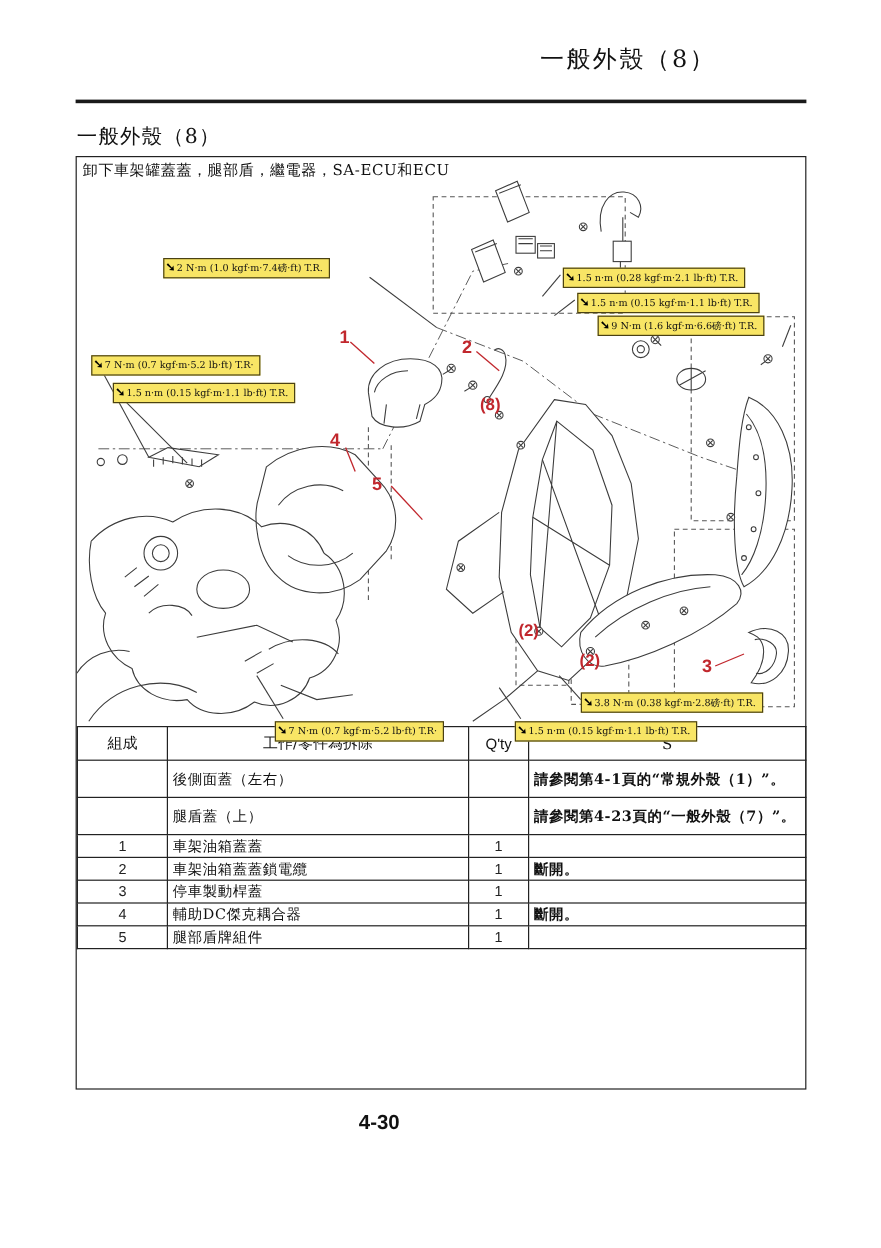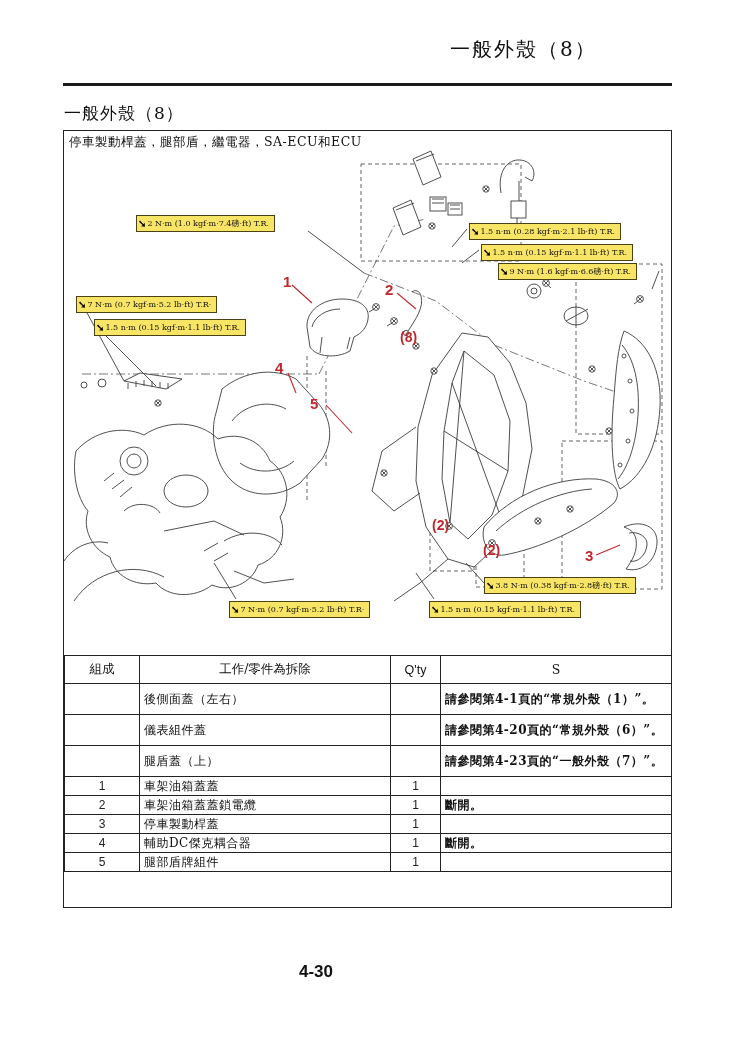--- a/index.html
+++ b/index.html
@@ -41,36 +41,36 @@
 
   
   .ln   { stroke:#3c3c3c; fill:none; stroke-width:0.9; }
   .lnw  { stroke:#3c3c3c; fill:#ffffff; stroke-width:0.9; }
   .dash { stroke:#555; fill:none; stroke-width:0.9; stroke-dasharray:4 3; }
   .dd   { stroke:#555; fill:none; stroke-width:0.8; stroke-dasharray:9 3 2 3; }
   .rd   { stroke:#c1272d; fill:none; stroke-width:1.1; }
   .scr  { stroke:#3c3c3c; fill:#ffffff; stroke-width:0.9; }
 
   table.parts {
-    position:absolute; left:0; top:524px; width:607px;
+    position:absolute; left:0; top:474px; width:607px;
     border-collapse:collapse; table-layout:fixed; font-size:12px;
   }
   table.parts th, table.parts td {
     border:1px solid #222; padding:0 4px; overflow:hidden;
   }
   table.parts th { font-weight:normal; text-align:center; height:27px; font-size:12.5px; }
   th.qty-h { font-family:"Liberation Sans", sans-serif; font-weight:bold; }
   tr.u { height:31px;margin-top:30px; }
   tr.n { height:19px; }
   td.no, td.qty { text-align:center; font-family:"Liberation Sans", sans-serif; font-size:12px; color:#222; }
   td.job { text-align:left; padding-left:8px; letter-spacing:0.5px; }
   td.rem { text-align:left; padding-left:7px; letter-spacing:0.5px;font-weight:bold; }
 
   .page-no {
-    position:absolute; top:962px; left:0; width:632px; text-align:center;
+    position:absolute; top:926px; left:0; width:632px; text-align:center;
     font-family:"Liberation Sans", sans-serif; font-weight:bold; font-size:17px; color:#111;
   }
 </style>
 </head>
 <body>
 
 <div class="header-title">一般外殼（8）</div>
 <div class="header-rule"></div>
 <div class="section-title">一般外殼（8）</div>
 
@@ -277,21 +277,21 @@
 
     <div class="plabel" style="left:219px;top:142px;">1</div>
     <div class="plabel" style="left:321px;top:150px;">2</div>
     <div class="plabel paren" style="left:336px;top:198px;">(8)</div>
     <div class="plabel" style="left:211px;top:228px;">4</div>
     <div class="plabel" style="left:246px;top:264px;">5</div>
     <div class="plabel paren" style="left:368px;top:386px;">(2)</div>
     <div class="plabel paren" style="left:419px;top:411px;">(2)</div>
     <div class="plabel" style="left:521px;top:416px;">3</div>
 
-    <div class="figure-desc">停車製動桿蓋，腿部盾，繼電器，SA-ECU和ECU</div>
+    <div class="figure-desc">卸下車架罐蓋蓋，腿部盾，繼電器，SA-ECU和ECU</div>
   </div>
 
   <table class="parts">
     <colgroup>
         <col style="width:75px">
         <col style="width:251px">
         <col style="width:50px">
         <col style="width:231px">
       </colgroup>
     <thead>
@@ -304,26 +304,20 @@
     </thead>
     <tbody>
       <tr class="u">
           <td class="no"></td>
           <td class="job">後側面蓋（左右）</td>
           <td class="qty"></td>
           <td class="rem">請參閱第4-1頁的“常規外殼（1）”。</td>
         </tr>
       <tr class="u">
           <td class="no"></td>
-          <td class="job">儀表組件蓋</td>
-          <td class="qty"></td>
-          <td class="rem">請參閱第4-20頁的“常規外殼（6）”。</td>
-        </tr>
-      <tr class="u">
-          <td class="no"></td>
           <td class="job">腿盾蓋（上）</td>
           <td class="qty"></td>
           <td class="rem">請參閱第4-23頁的“一般外殼（7）”。</td>
         </tr>
       <tr class="n">
           <td class="no">1</td>
           <td class="job">車架油箱蓋蓋</td>
           <td class="qty">1</td>
           <td class="rem"></td>
         </tr>

